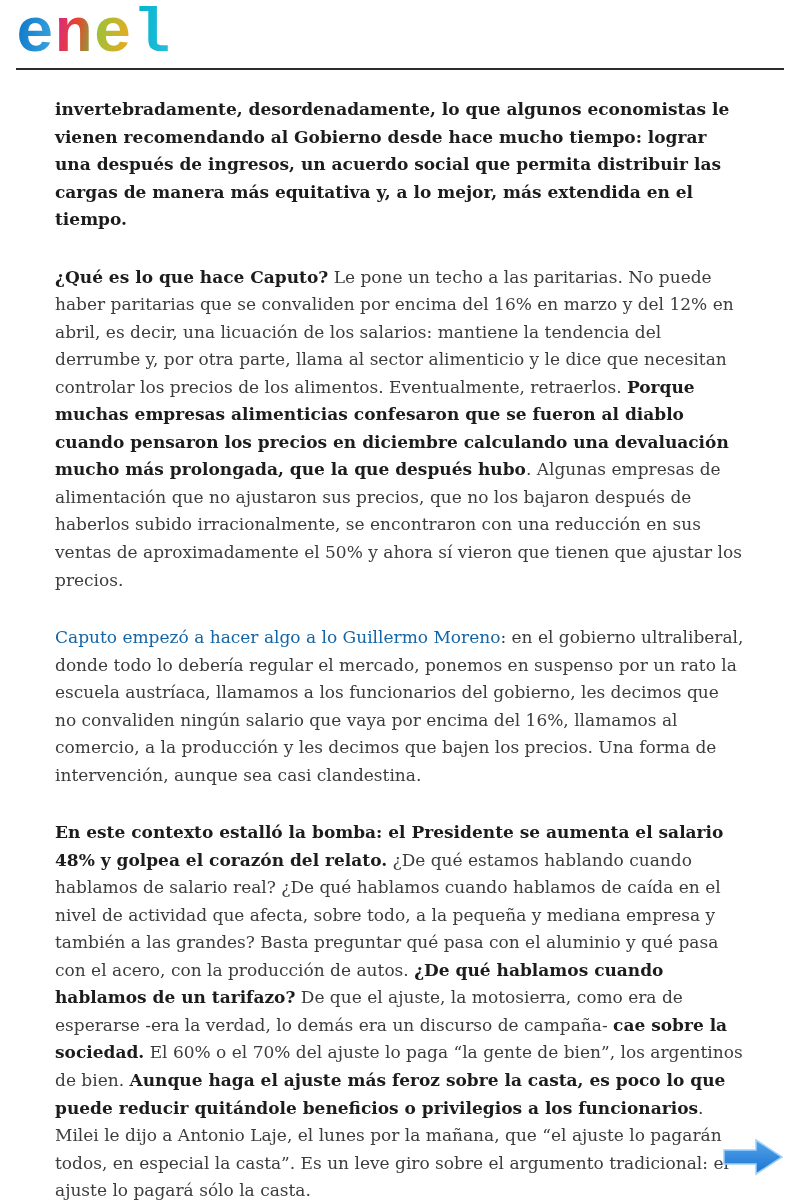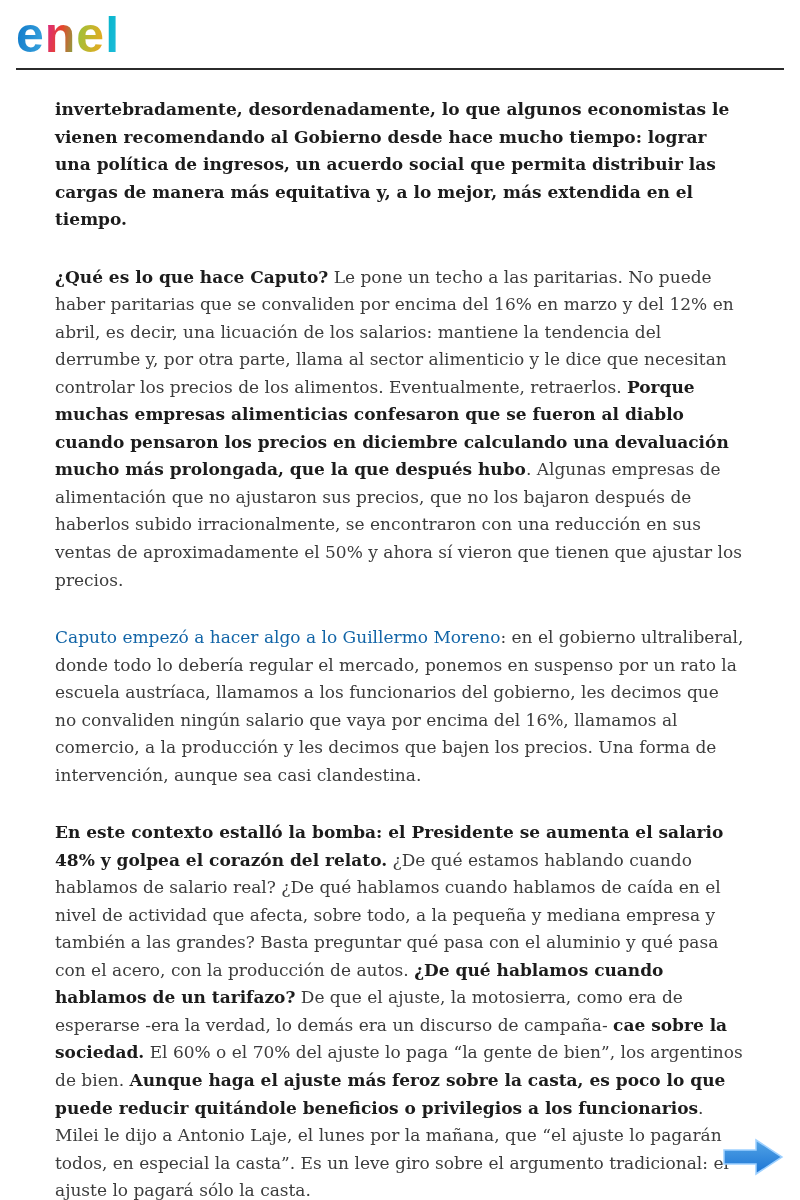--- a/index.html
+++ b/index.html
@@ -11,23 +11,23 @@
     overflow: hidden;
     font-family: "DejaVu Serif", "Liberation Serif", serif;
   }
 
   
   .header {
     padding: 6px 16px 0 16px;
   }
   .logo {
     display: inline-block;
-    font-family: Liberation Sans, sans-serif;
+    font-family: Liberation Mono, monospace;
     font-weight: 700;
-    font-size: 50px;
+    font-size: 63px;
     line-height: 58px;
     letter-spacing: 1px;
     cursor: pointer;
     user-select: none;
   }
   .logo-letter {
     display: inline-block;
     -webkit-background-clip: text;
     background-clip: text;
     color: transparent;
@@ -73,21 +73,21 @@
 </head>
 <body>
 
 <div class="header">
   <div class="logo" aria-label="enel"><span class="logo-letter" style="background-image: linear-gradient(100deg, rgb(10, 116, 199), rgb(63, 169, 224));">e</span><span class="logo-letter" style="background-image: linear-gradient(100deg, rgb(214, 33, 156), rgb(232, 67, 43), rgb(110, 190, 70));">n</span><span class="logo-letter" style="background-image: linear-gradient(100deg, rgb(140, 198, 63), rgb(247, 165, 27));">e</span><span class="logo-letter" style="background-image: linear-gradient(100deg, rgb(0, 179, 199), rgb(39, 191, 224));">l</span></div>
 </div>
 
 <hr class="divider">
 
 <div class="article">
-    <p><span class="seg-bold">invertebradamente, desordenadamente, lo que algunos economistas le vienen recomendando al Gobierno desde hace mucho tiempo: lograr una política de ingresos, un acuerdo social que permita distribuir las cargas de manera más equitativa y, a lo mejor, más extendida en el tiempo.</span></p>
+    <p><span class="seg-bold">invertebradamente, desordenadamente, lo que algunos economistas le vienen recomendando al Gobierno desde hace mucho tiempo: lograr una después de ingresos, un acuerdo social que permita distribuir las cargas de manera más equitativa y, a lo mejor, más extendida en el tiempo.</span></p>
     <p><span class="seg-bold">¿Qué es lo que hace Caputo?</span><span> Le pone un techo a las paritarias. No puede haber paritarias que se convaliden por encima del 16% en marzo y del 12% en abril, es decir, una licuación de los salarios: mantiene la tendencia del derrumbe y, por otra parte, llama al sector alimenticio y le dice que necesitan controlar los precios de los alimentos. Eventualmente, retraerlos. </span><span class="seg-bold">Porque muchas empresas alimenticias confesaron que se fueron al diablo cuando pensaron los precios en diciembre calculando una devaluación mucho más prolongada, que la que después hubo</span><span>. Algunas empresas de alimentación que no ajustaron sus precios, que no los bajaron después de haberlos subido irracionalmente, se encontraron con una reducción en sus ventas de aproximadamente el 50% y ahora sí vieron que tienen que ajustar los precios.</span></p>
     <p><span class="seg-link">Caputo empezó a hacer algo a lo Guillermo Moreno</span><span>: en el gobierno ultraliberal, donde todo lo debería regular el mercado, ponemos en suspenso por un rato la escuela austríaca, llamamos a los funcionarios del gobierno, les decimos que no convaliden ningún salario que vaya por encima del 16%, llamamos al comercio, a la producción y les decimos que bajen los precios. Una forma de intervención, aunque sea casi clandestina.</span></p>
     <p><span class="seg-bold">En este contexto estalló la bomba: el Presidente se aumenta el salario 48% y golpea el corazón del relato.</span><span> ¿De qué estamos hablando cuando hablamos de salario real? ¿De qué hablamos cuando hablamos de caída en el nivel de actividad que afecta, sobre todo, a la pequeña y mediana empresa y también a las grandes? Basta preguntar qué pasa con el aluminio y qué pasa con el acero, con la producción de autos. </span><span class="seg-bold">¿De qué hablamos cuando hablamos de un tarifazo?</span><span> De que el ajuste, la motosierra, como era de esperarse -era la verdad, lo demás era un discurso de campaña- </span><span class="seg-bold">cae sobre la sociedad.</span><span> El 60% o el 70% del ajuste lo paga “la gente de bien”, los argentinos de bien. </span><span class="seg-bold">Aunque haga el ajuste más feroz sobre la casta, es poco lo que puede reducir quitándole beneficios o privilegios a los funcionarios</span><span>. Milei le dijo a Antonio Laje, el lunes por la mañana, que “el ajuste lo pagarán todos, en especial la casta”. Es un leve giro sobre el argumento tradicional: el ajuste lo pagará sólo la casta.</span></p>
   </div>
 
 <div class="next-arrow" title="">
   <svg viewBox="0 0 62 42">
     <defs>
       <linearGradient id="arrowGrad" x1="0" y1="0" x2="0" y2="1">
         <stop offset="0" class="arrow-stop-top" stop-color="#53a4e6"></stop>

